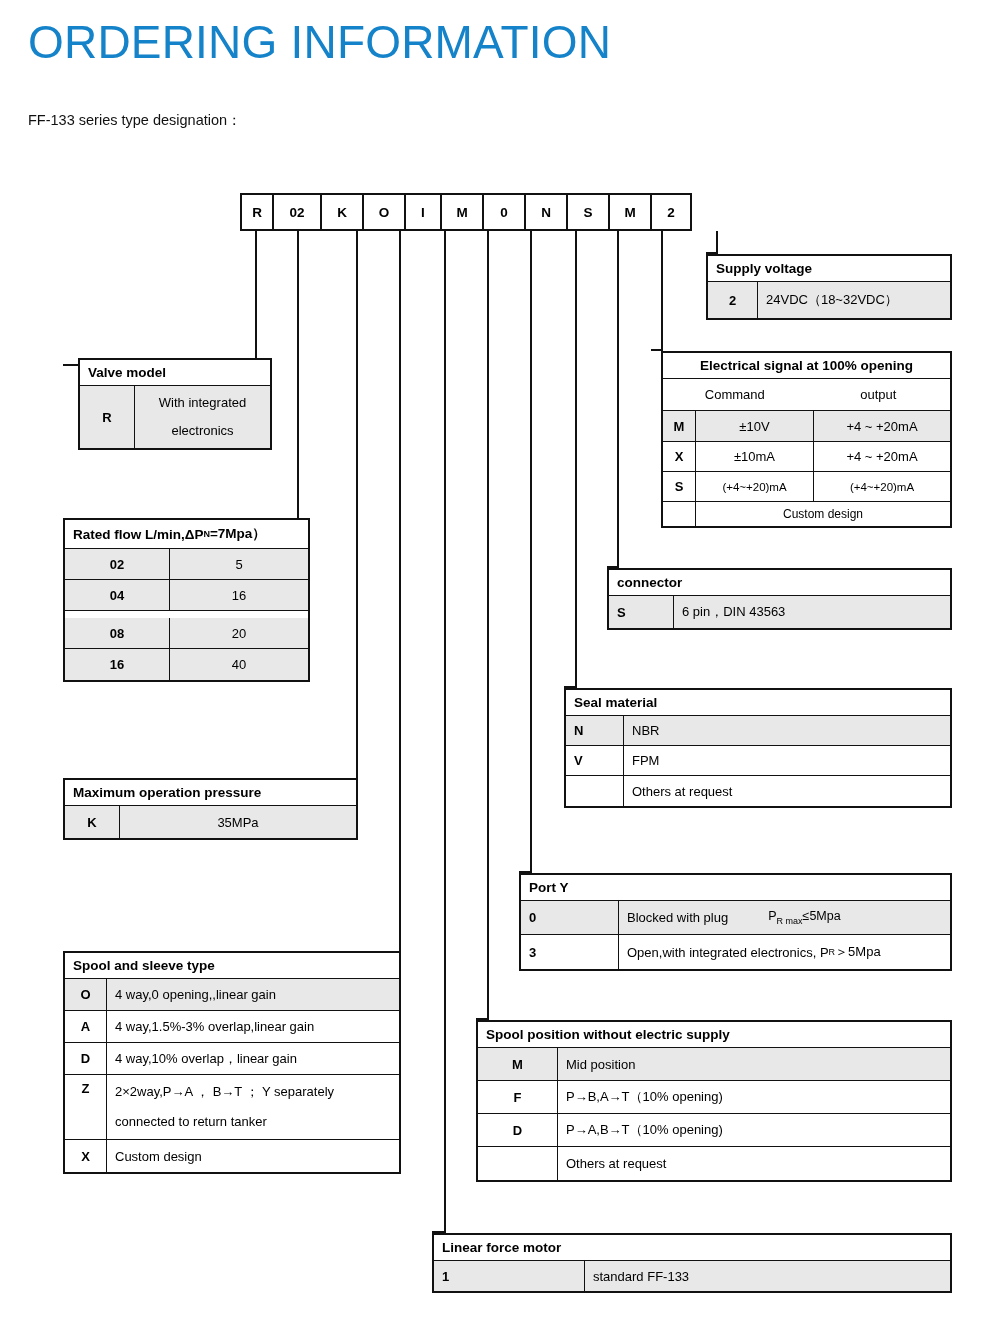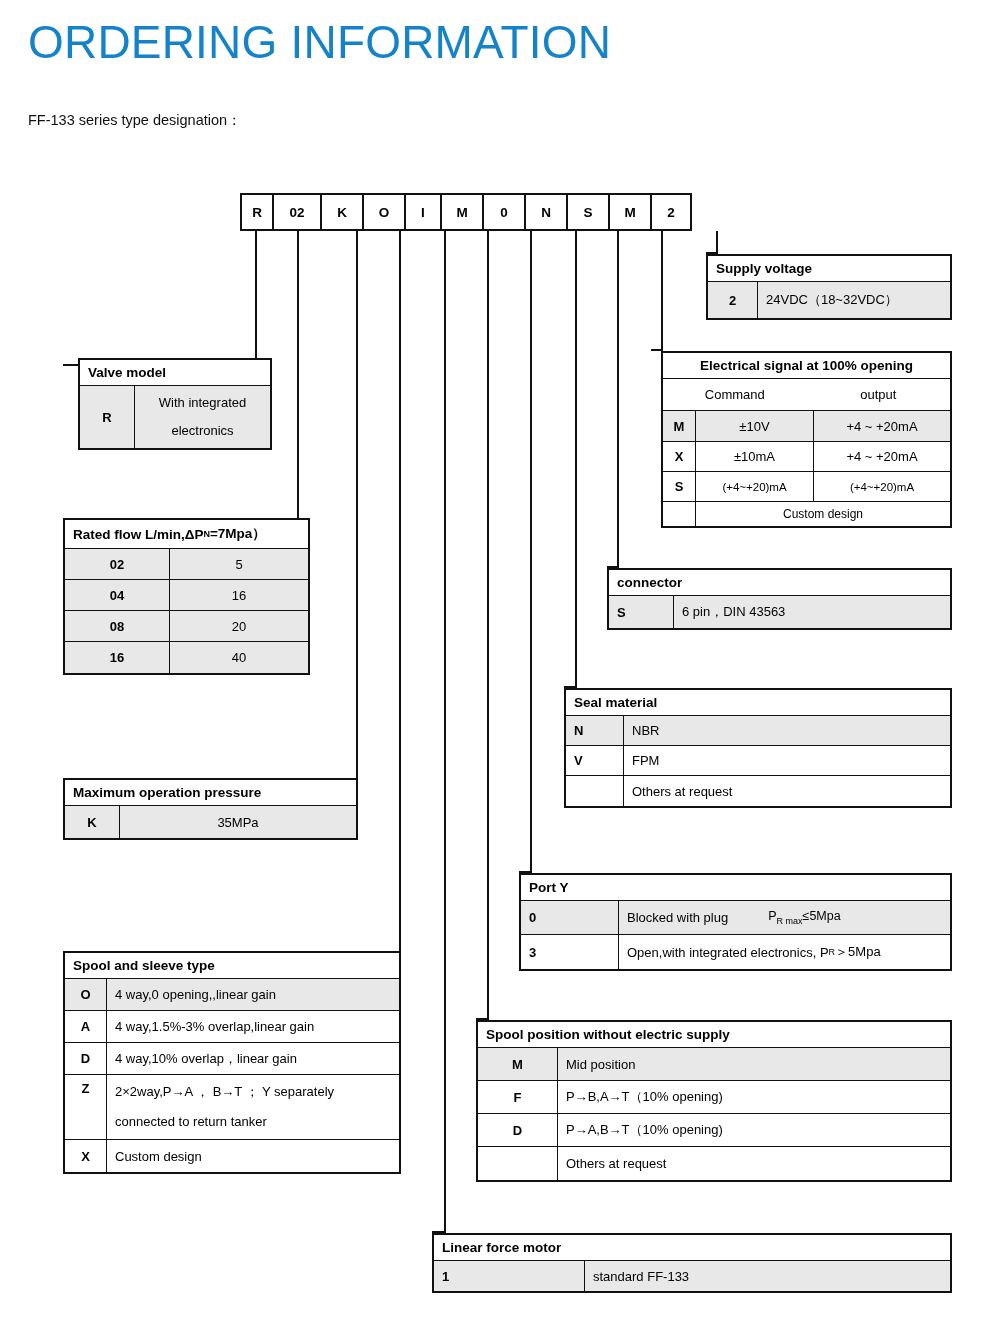--- a/index.html
+++ b/index.html
@@ -286,21 +286,21 @@
       </div>
     </div>
     <div class="row" style="height:31px;">
       <div class="cell key shade" style="width:105px;">02</div>
       <div class="cell ctr shade" style="flex:1;">5</div>
     </div>
     <div class="row" style="height:31px;">
       <div class="cell key shade" style="width:105px;">04</div>
       <div class="cell ctr shade" style="flex:1;">16</div>
     </div>
-    <div class="row" style="height:31px;">
+    <div class="row" style="height:31px;margin-top:7px;">
       <div class="cell key shade" style="width:105px;">08</div>
       <div class="cell ctr shade" style="flex:1;">20</div>
     </div>
     <div class="row" style="height:31px;">
       <div class="cell key shade" style="width:105px;">16</div>
       <div class="cell ctr shade" style="flex:1;">40</div>
     </div>
   </div>
 
   <div class="tbl" style="left:63px;top:778px;width:295px;">

